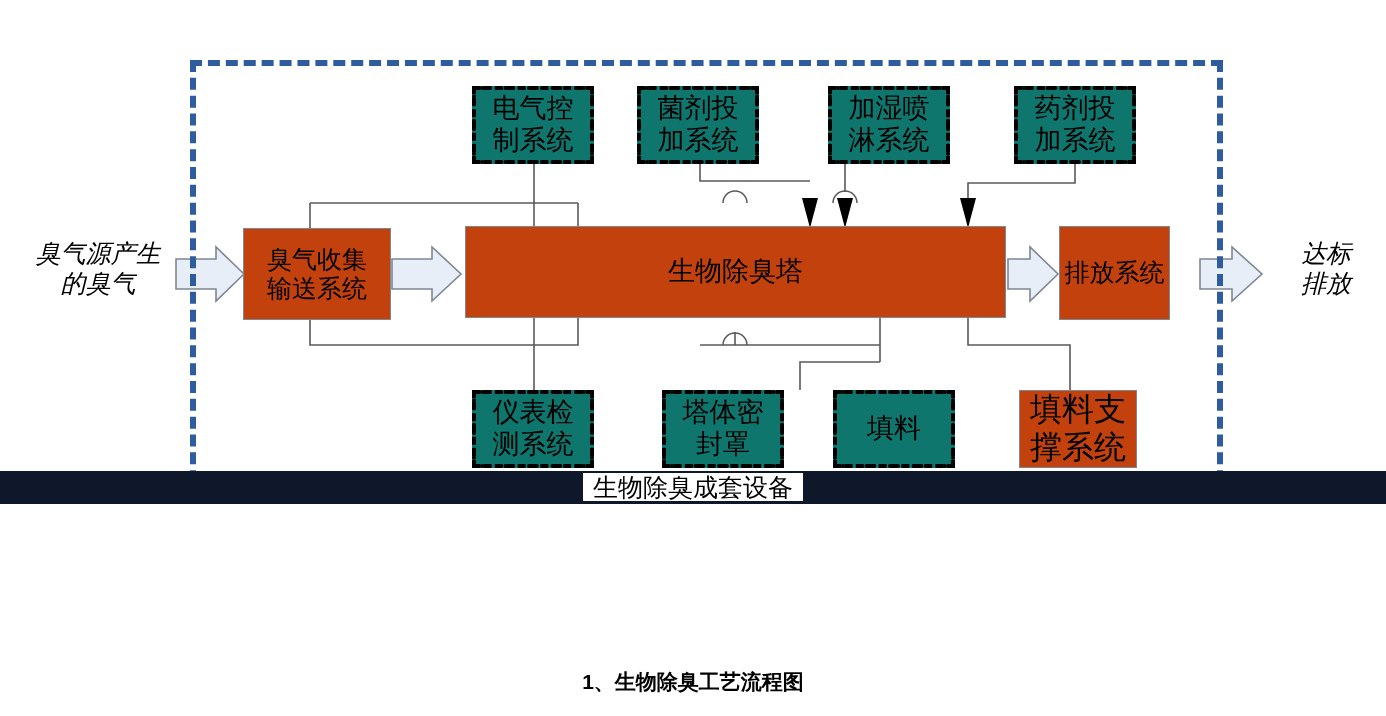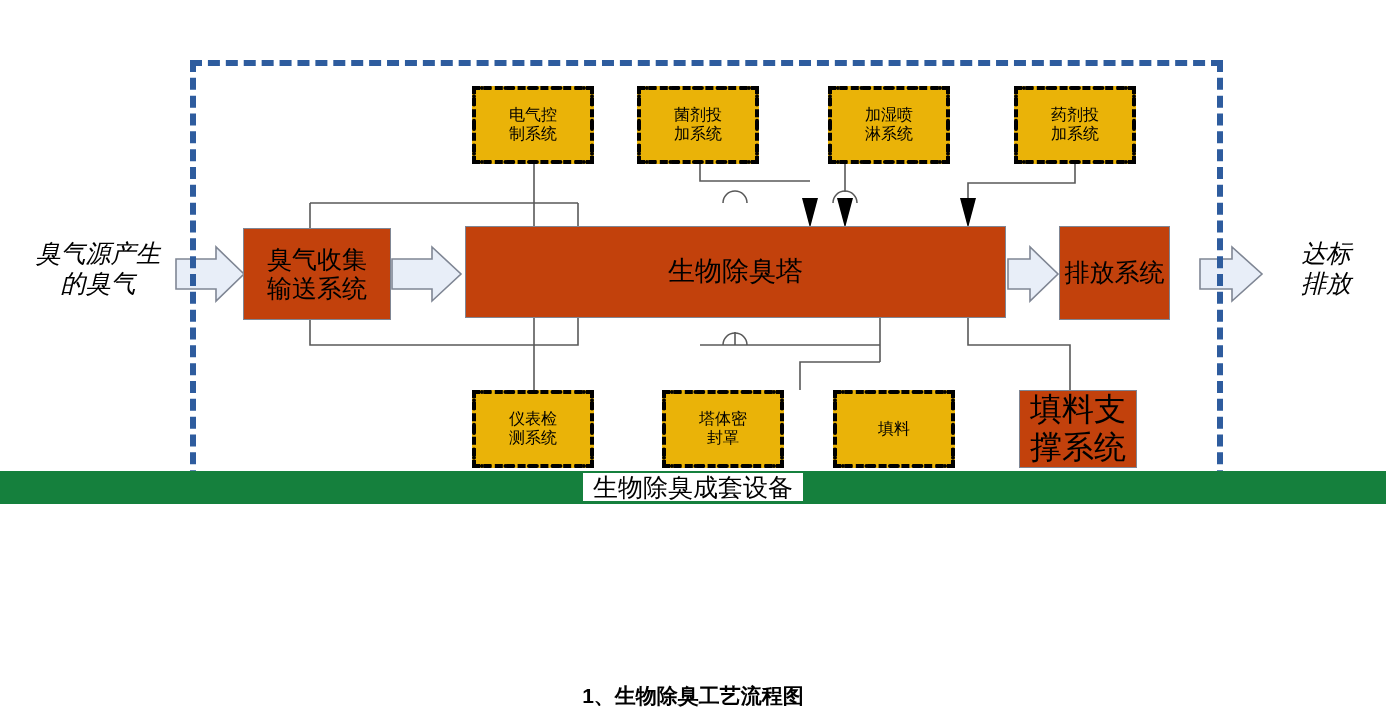--- a/index.html
+++ b/index.html
@@ -26,24 +26,24 @@
     z-index:3;
   }
   
   .solid{
     background:#c2410c;
     border:1.5px solid #7f8694;
     font-size:25px;
   }
   
   .dashdot{
-    background:#eab308;
+    background:#0f766e;
     border:4px dashed #000;
     border-style:dashed;
-    font-size:16px;
+    font-size:27px;
   }
   .dashdot::before{
     content:"";
     position:absolute;left:-4px;top:-4px;right:-4px;bottom:-4px;
     border:4px dotted #000;
     pointer-events:none;
   }
   .plain-text{
     position:absolute;
     font-size:25px;
@@ -58,29 +58,28 @@
     border:6px dashed #2e5c9e;
     box-sizing:border-box;
     z-index:1;
   }
   #frame-label{
     position:absolute;
     left:0;width:1386px;
     top:471px;
     text-align:center;
     font-size:25px;
-    background:#15803d;
+    background:#0f172a;
     z-index:4;
   }
   #frame-label span{background:#fff;padding:0 10px;}
   #caption{
     position:absolute;left:0;width:1386px;top:668px;
     text-align:center;font-size:21px;font-weight:bold;
     z-index:4;
-    margin-top:14px;
   }
   
 </style>
 </head>
 <body>
 
 <div id="stage">
 
   <div id="frame"></div>
 

